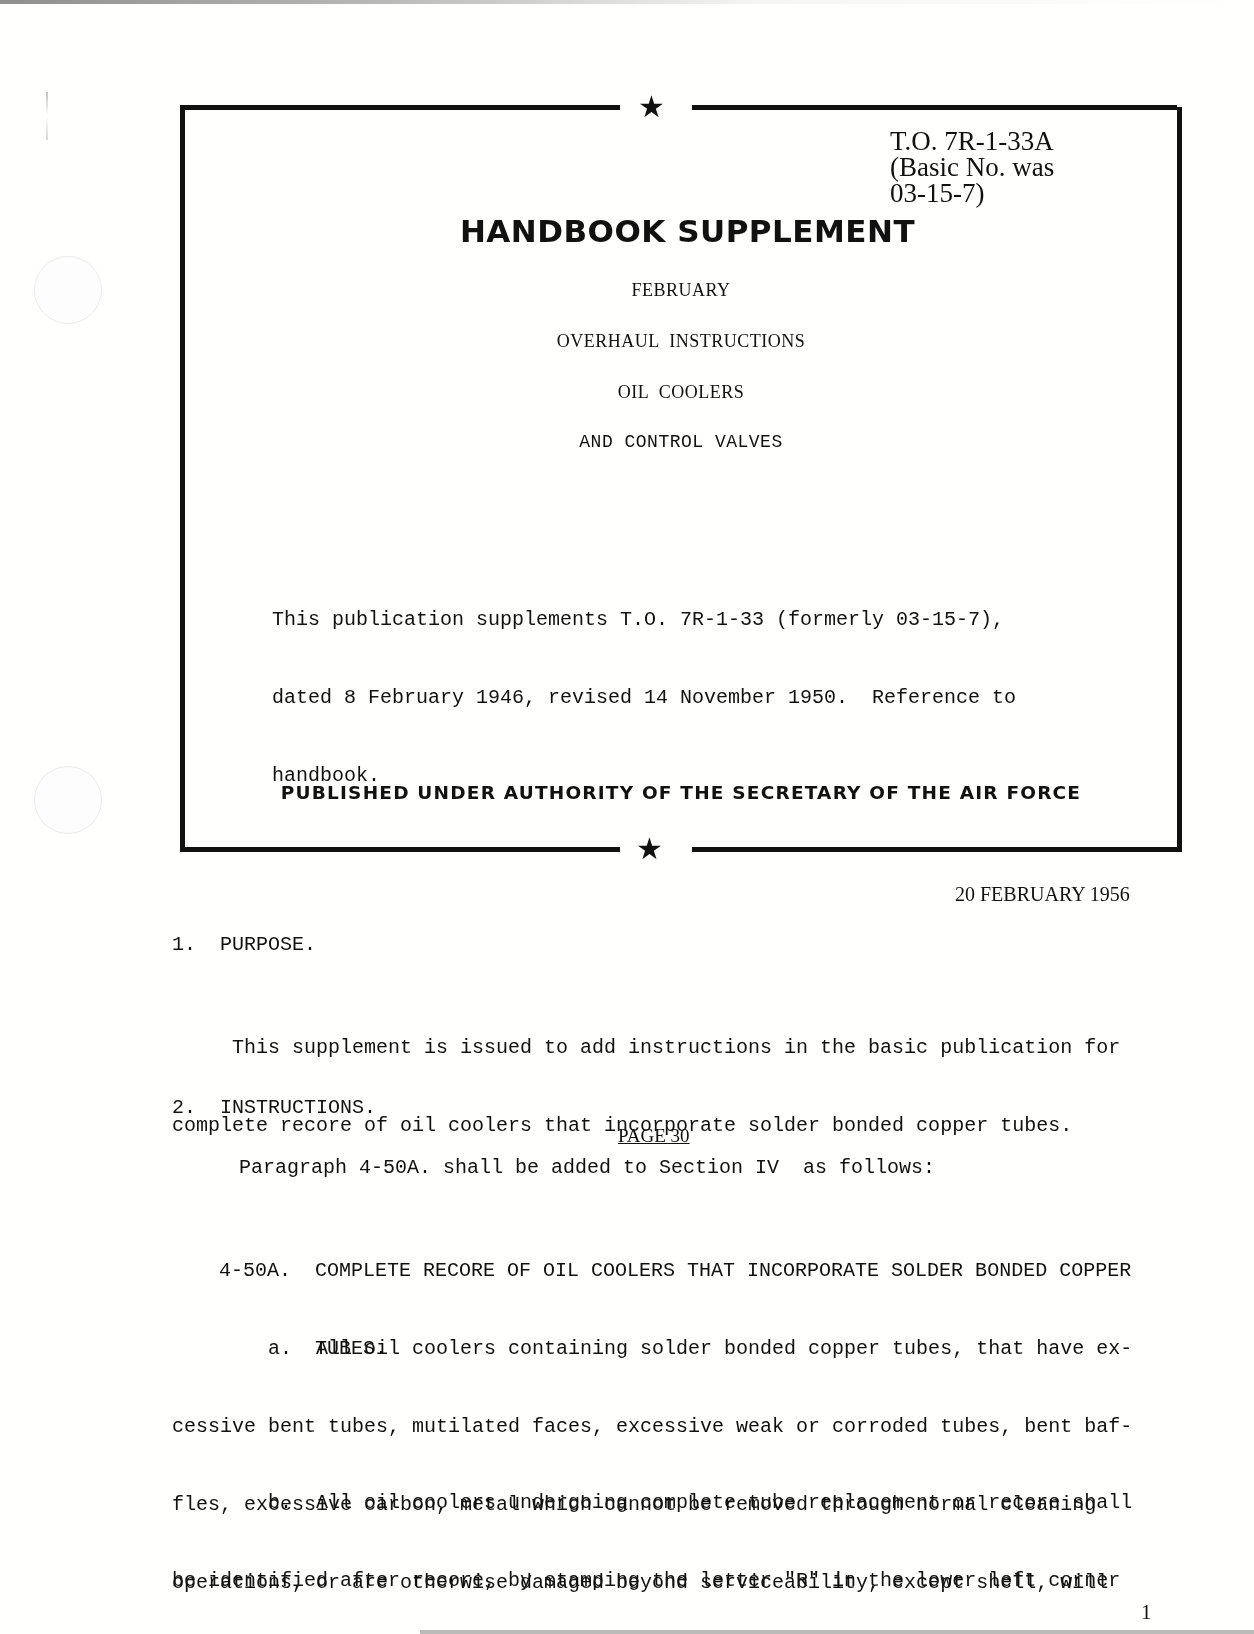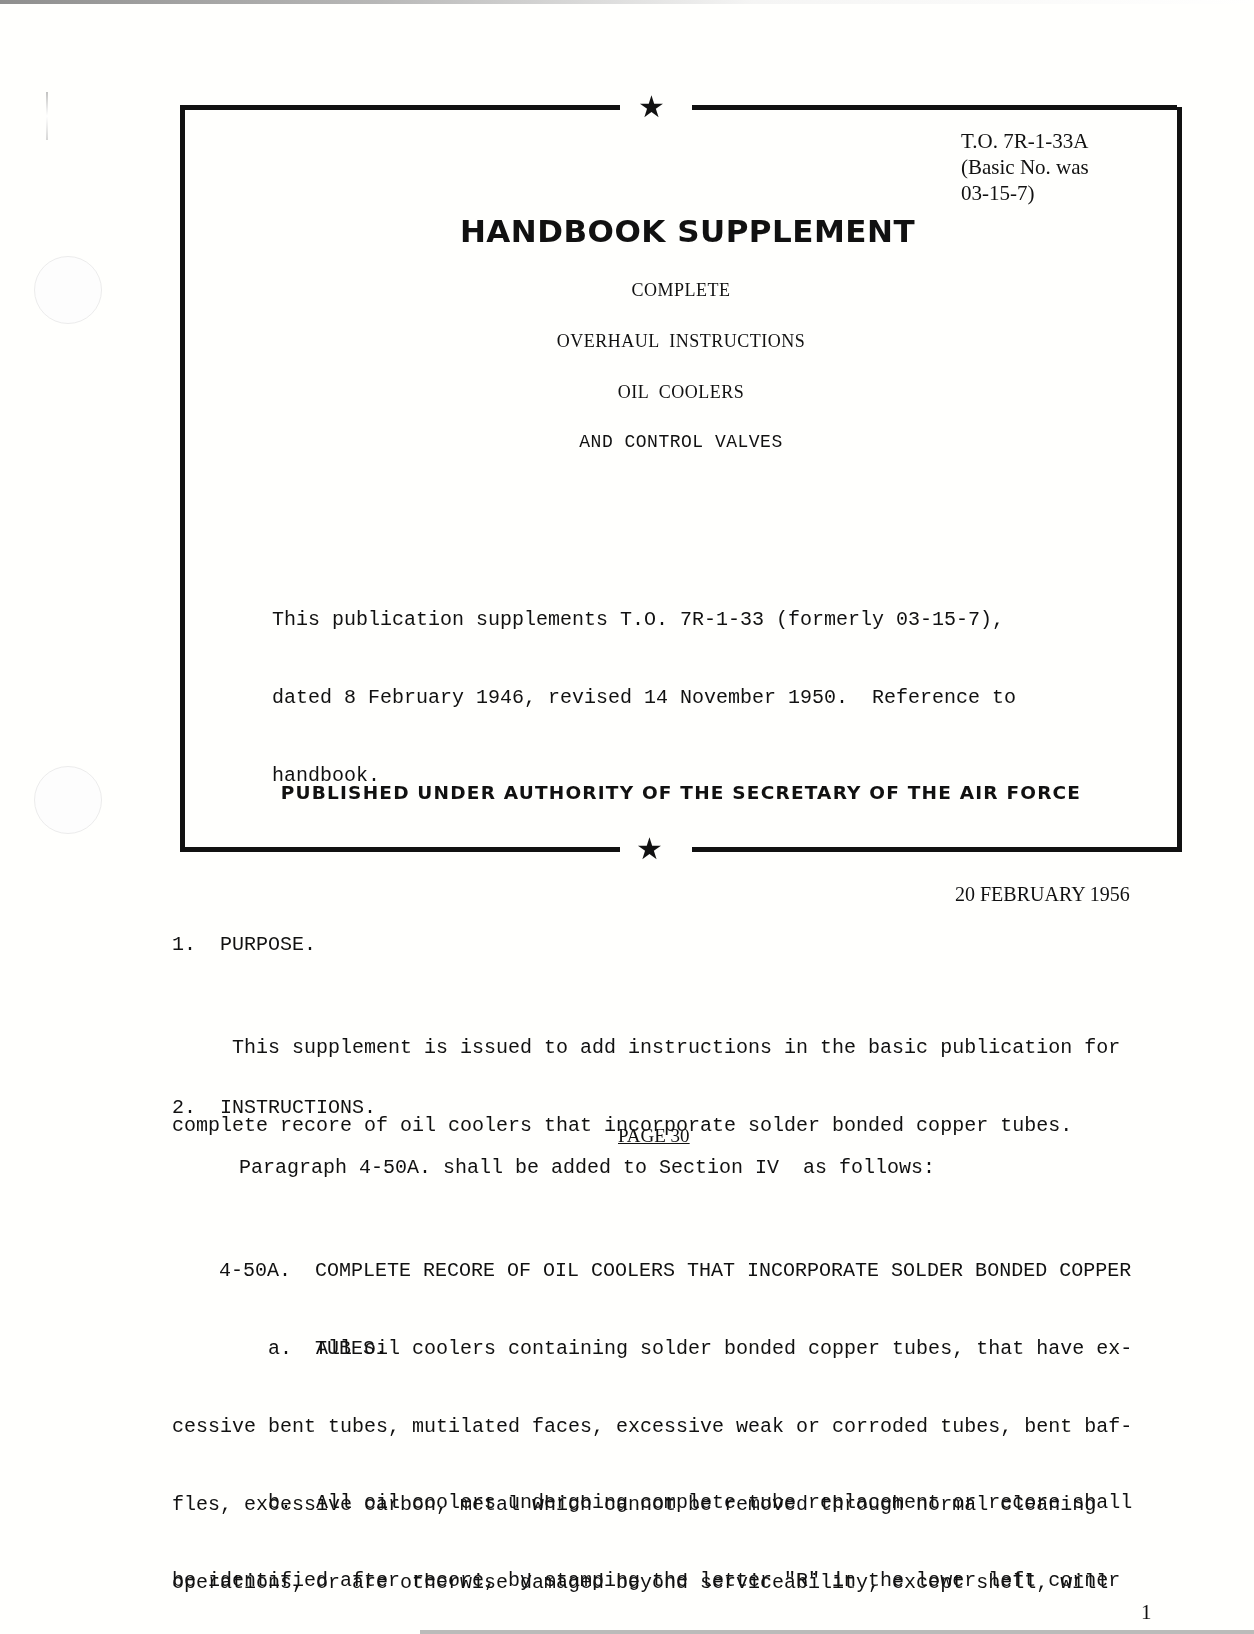--- a/index.html
+++ b/index.html
@@ -59,23 +59,23 @@
   }
   .star {
     position: absolute;
     font-family: "DejaVu Sans", sans-serif;
     font-size: 30px;
     line-height: 30px;
     color: #111;
   }
   .to-number {
     position: absolute;
-    left: 961px;
+    left: 890px;
     top: 128px;
-    font-size: 21px;
+    font-size: 27px;
     line-height: 26px;
     font-family: "Liberation Serif", "DejaVu Serif", serif;
   }
   .title {
     position: absolute;
     left: 180px;
     width: 1015px;
     top: 213px;
     text-align: center;
     font-family: "DejaVu Sans", sans-serif;
@@ -180,21 +180,21 @@
   <div class="star" style="left:636px; top:834px;">★</div>
   <div class="rule" style="left:692px; top:847px; width:485px;"></div>
 
   <div class="to-number">
     <div>T.O. 7R-1-33A</div>
     <div>(Basic No. was</div>
     <div>03-15-7)</div>
   </div>
 
   <div class="title">HANDBOOK SUPPLEMENT</div>
-  <div class="subtitle" style="top:280px;">COMPLETE</div>
+  <div class="subtitle" style="top:280px;">FEBRUARY</div>
   <div class="subtitle" style="top:331px; white-space:pre;">OVERHAUL  INSTRUCTIONS</div>
   <div class="subtitle" style="top:382px; white-space:pre;">OIL  COOLERS</div>
   <div class="subtitle" style="top:432px;font-family:Liberation Mono, monospace;">AND CONTROL VALVES</div>
 
   <div class="supp-para">
     <div>This publication supplements T.O. 7R-1-33 (formerly 03-15-7),</div>
     <div>dated 8 February 1946, revised 14 November 1950.  Reference to</div>
     <div>handbook.</div>
   </div>
 

